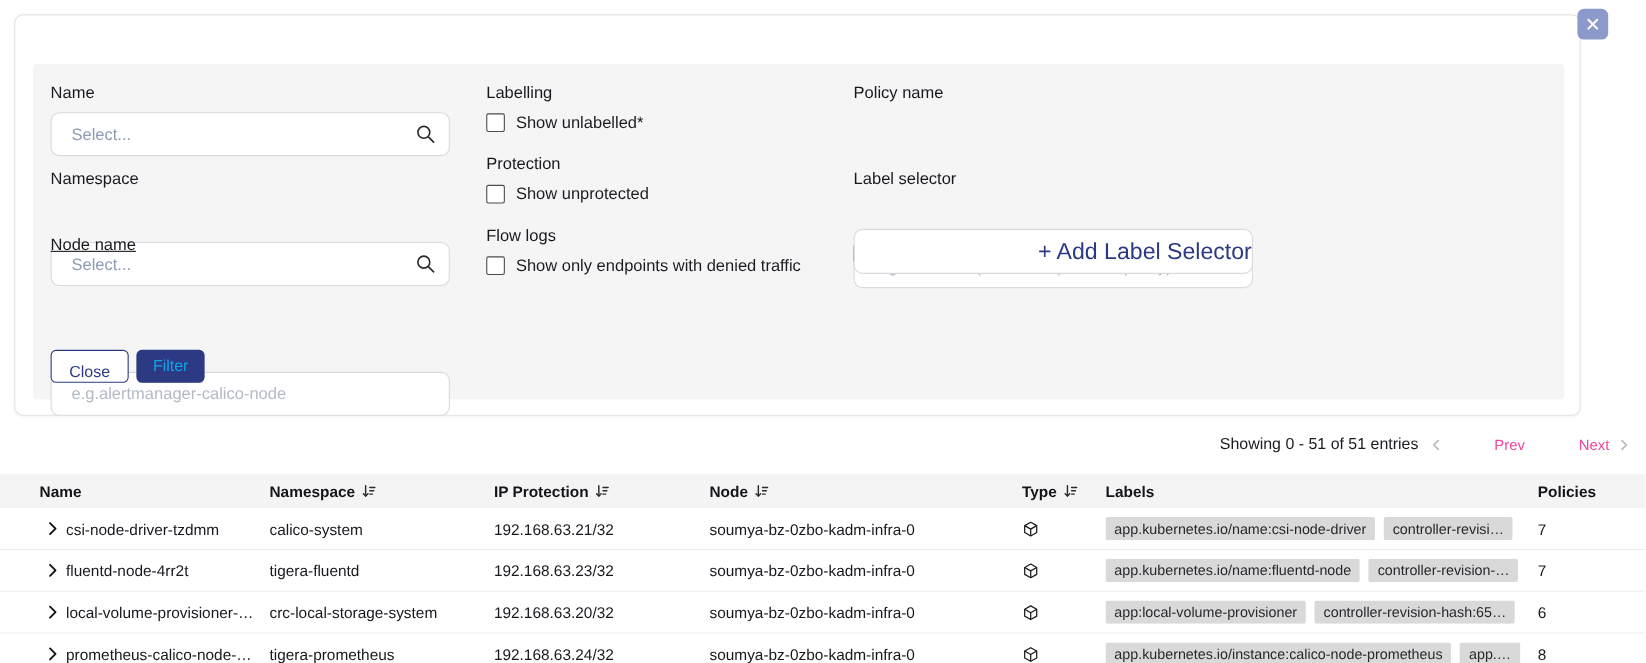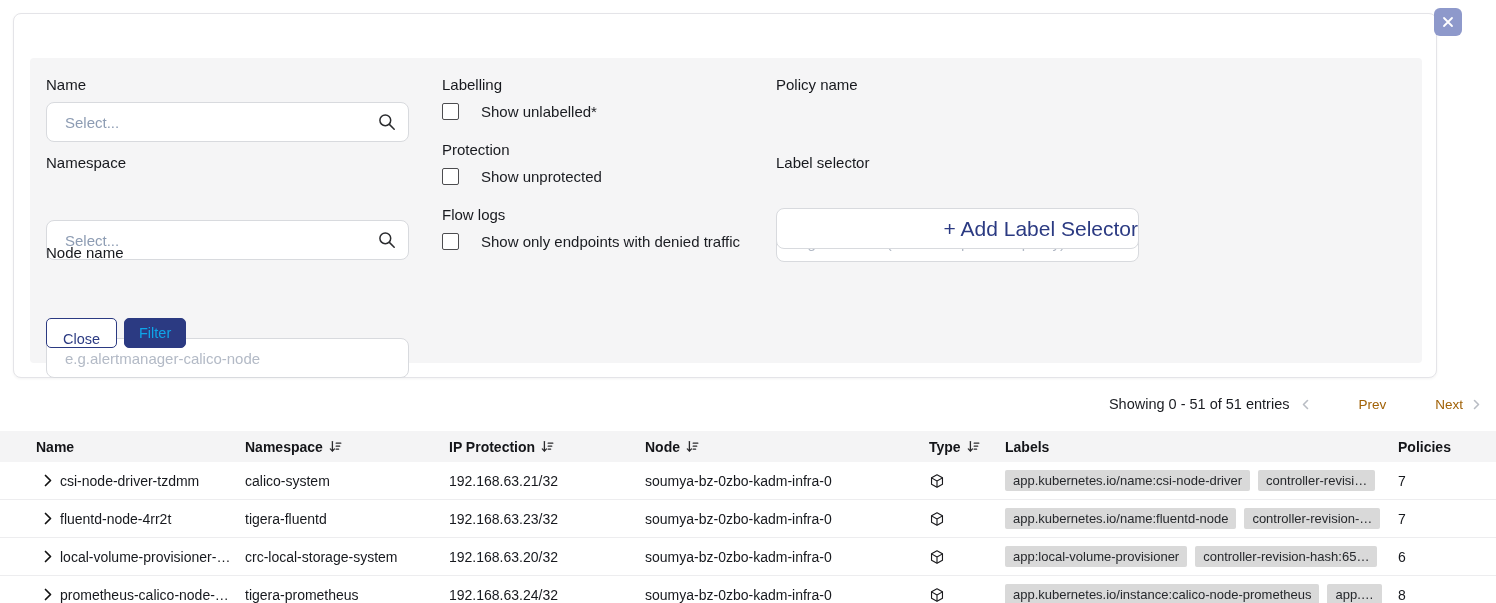--- a/index.html
+++ b/index.html
@@ -48,21 +48,21 @@
     outline: none;
   }
   .text-input.no-icon { padding-right: 18px; }
   .text-input::placeholder { color: #b3bac6; opacity: 1; }
   .text-input.select-style::placeholder { color: #8d9cb3; }
   .input-wrap { position: relative; width: 363px; }
   .input-search-icon {
     position: absolute; right: 13px; top: 11px; line-height: 0; pointer-events: none;
   }
 
-  .checkbox-row { display: flex; align-items: center; gap: 22px; cursor: pointer; }
+  .checkbox-row { display: flex; align-items: center; gap: 10px; cursor: pointer; }
   .cb {
     width: 17px; height: 17px; background: #fff;
     border: 1.7px solid #4c4c4f; border-radius: 2px; flex: 0 0 auto;
   }
   .cb-label { font-size: 15px; color: #1a1c21; white-space: nowrap; }
 
   .btn-close {
     height: 30px; padding: 12px 16px;
     background: #fff; color: #2b3a82;
     border: 1.5px solid #2b3a82; border-radius: 5px;
@@ -85,21 +85,21 @@
   .pagination-row {
     position: absolute; top: 396px; right: 16px;
     display: flex; align-items: center; gap: 13px;
   }
   .showing-text { font-size: 14.5px; color: #1a1c21; }
   .pager { display: flex; align-items: center; gap: 10px; }
   .pager-btn {
     background: none; border: none; font-size: 13.5px; color: #b0b4bc;
     font-family: "Liberation Sans", sans-serif; cursor: default; line-height: 0;
   }
-  .pager-label { font-size: 13.5px; color: #a16207; background: none; border: none;
+  .pager-label { font-size: 13.5px; color: #ec4899; background: none; border: none;
     font-family: "Liberation Sans", sans-serif; cursor: default; padding-left: 39px; }
 
   
   .endpoints-table { position: absolute; left: 0; top: 431px; width: 1496px; }
   .thead {
     display: grid;
     grid-template-columns: 209px 204px 196px 284px 76px 393px auto;
     padding-left: 36px; align-items: center;
     height: 31px; background: #f4f4f5;
   }
@@ -145,21 +145,21 @@
     <div class="fb-abs input-wrap" style="left:16px; top:122px;">
       <input class="text-input select-style" type="text" placeholder="Select..." style="">
       <span class="input-search-icon">
         <svg width="18" height="18" viewBox="0 0 18 18" fill="none" stroke="#2a2b2e" stroke-width="1.5" stroke-linecap="round">
             <circle cx="7.3" cy="7.3" r="5.4"></circle>
             <path d="M11.6 11.6l4.6 4.6"></path>
           </svg>
       </span>
     </div>
 
-    <div class="fb-abs field-label" style="left:16px; top:186px;">Node name</div>
+    <div class="fb-abs field-label" style="left:16px; top:156px;text-decoration:underline;">Node name</div>
     <div class="fb-abs input-wrap" style="left:16px; top:200px;">
       <input class="text-input no-icon" type="text" placeholder="e.g.alertmanager-calico-node" style="">
     </div>
 
     <button class="fb-abs btn-close" style="left:16px; top:260px;">Close</button>
     <button class="fb-abs btn-filter" style="left:94px; top:260px;">Filter</button>
 
     <div class="fb-abs field-label" style="left:412px; top:18px;">Labelling</div>
     <label class="fb-abs checkbox-row" style="left:412px; top:45px;">
       <span class="cb"></span>

